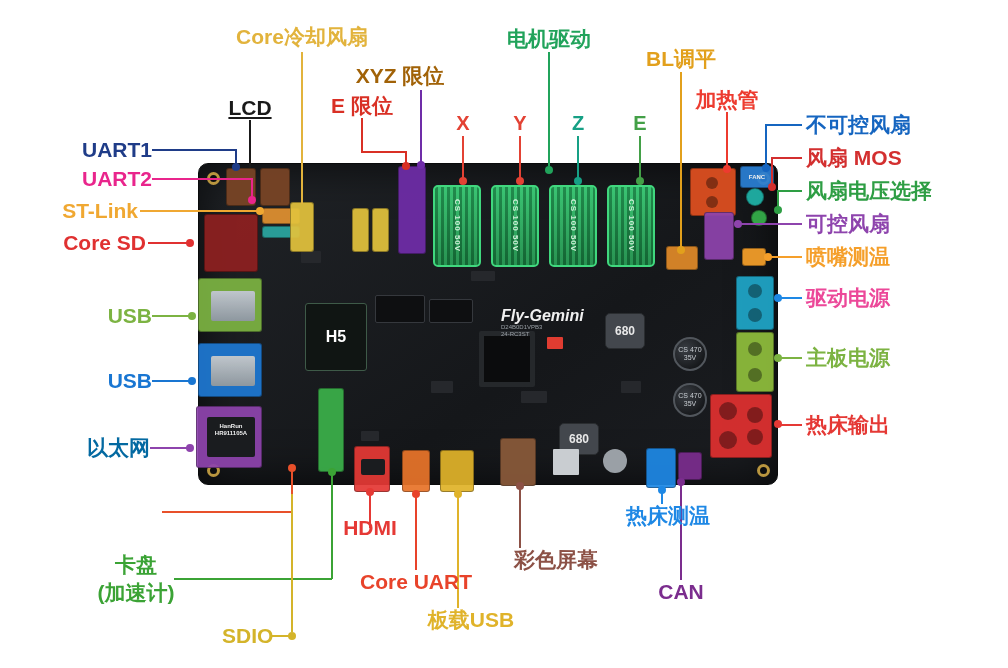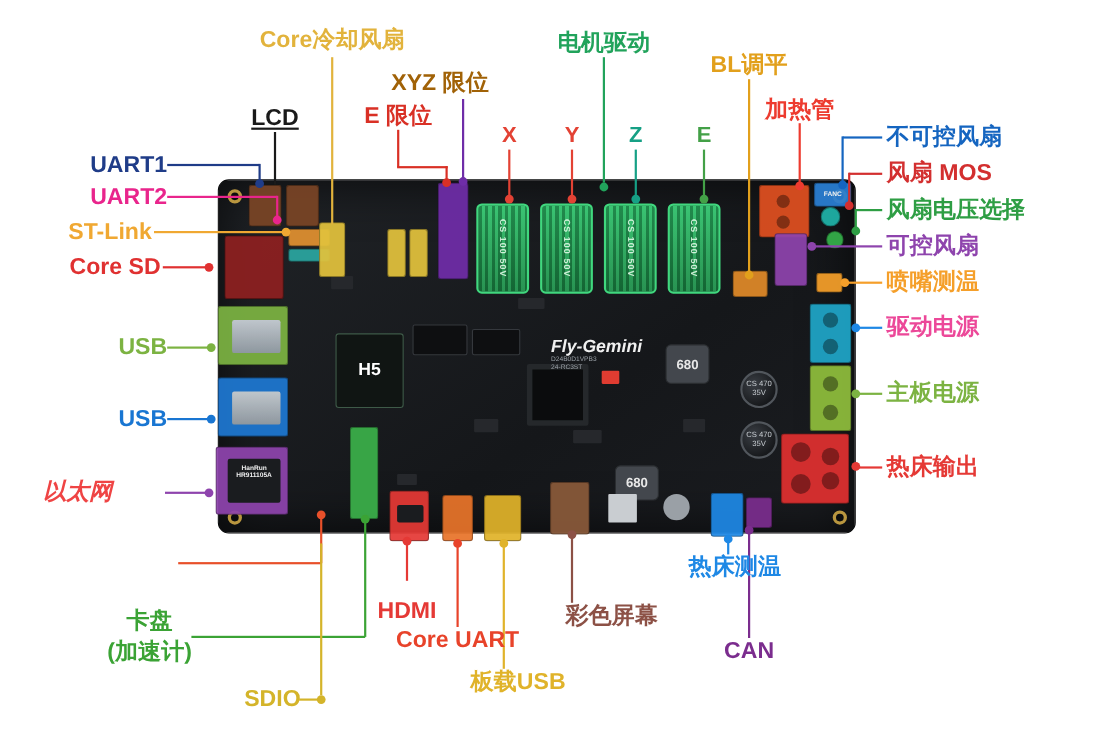--- a/index.html
+++ b/index.html
@@ -268,26 +268,26 @@
   <div class="label center axis" style="left: 520px; top: 112px; color: rgb(227, 66, 52);">Y</div>
   <div class="label center axis" style="left: 578px; top: 112px; color: rgb(22, 160, 133);">Z</div>
   <div class="label center axis" style="left: 640px; top: 112px; color: rgb(67, 160, 71);">E</div>
 
   <div class="label" style="right: 856px; top: 138px; color: rgb(31, 60, 136);">UART1</div>
   <div class="label" style="right: 856px; top: 167px; color: rgb(233, 37, 140);">UART2</div>
   <div class="label" style="right: 870px; top: 199px; color: rgb(240, 168, 50);">ST-Link</div>
   <div class="label" style="right: 862px; top: 231px; color: rgb(224, 49, 49);">Core SD</div>
   <div class="label" style="right: 856px; top: 304px; color: rgb(124, 179, 66);">USB</div>
   <div class="label" style="right: 856px; top: 369px; color: rgb(25, 118, 210);">USB</div>
-  <div class="label" style="right: 906px; top: 436px; color: #ef4444; font-style: italic;">以太网</div>
+  <div class="label" style="right: 858px; top: 436px; color: #0369a1;">以太网</div>
   <div class="label center" style="left: 136px; top: 553px; color: rgb(59, 163, 53);">卡盘</div>
   <div class="label center" style="left: 136px; top: 581px; color: rgb(59, 163, 53);">(加速计)</div>
   <div class="label" style="left: 222px; top: 624px; color: rgb(212, 180, 42);">SDIO</div>
 
-  <div class="label center" style="left: 370px; top: 544px; color: rgb(229, 57, 53);">HDMI</div>
+  <div class="label center" style="left: 370px; top: 516px; color: rgb(229, 57, 53);">HDMI</div>
   <div class="label center" style="left: 416px; top: 570px; color: rgb(232, 67, 42);">Core UART</div>
   <div class="label center" style="left: 471px; top: 608px; color: rgb(224, 179, 42);">板载USB</div>
   <div class="label center" style="left: 556px; top: 548px; color: rgb(140, 81, 70);">彩色屏幕</div>
   <div class="label center" style="left: 668px; top: 504px; color: rgb(30, 136, 229);">热床测温</div>
   <div class="label center" style="left: 681px; top: 580px; color: rgb(123, 45, 142);">CAN</div>
 
   <div class="label" style="left: 806px; top: 113px; color: rgb(21, 101, 192);">不可控风扇</div>
   <div class="label" style="left: 806px; top: 146px; color: rgb(211, 47, 47);">风扇 MOS</div>
   <div class="label" style="left: 806px; top: 179px; color: rgb(46, 158, 68);">风扇电压选择</div>
   <div class="label" style="left: 806px; top: 212px; color: rgb(142, 68, 173);">可控风扇</div>

